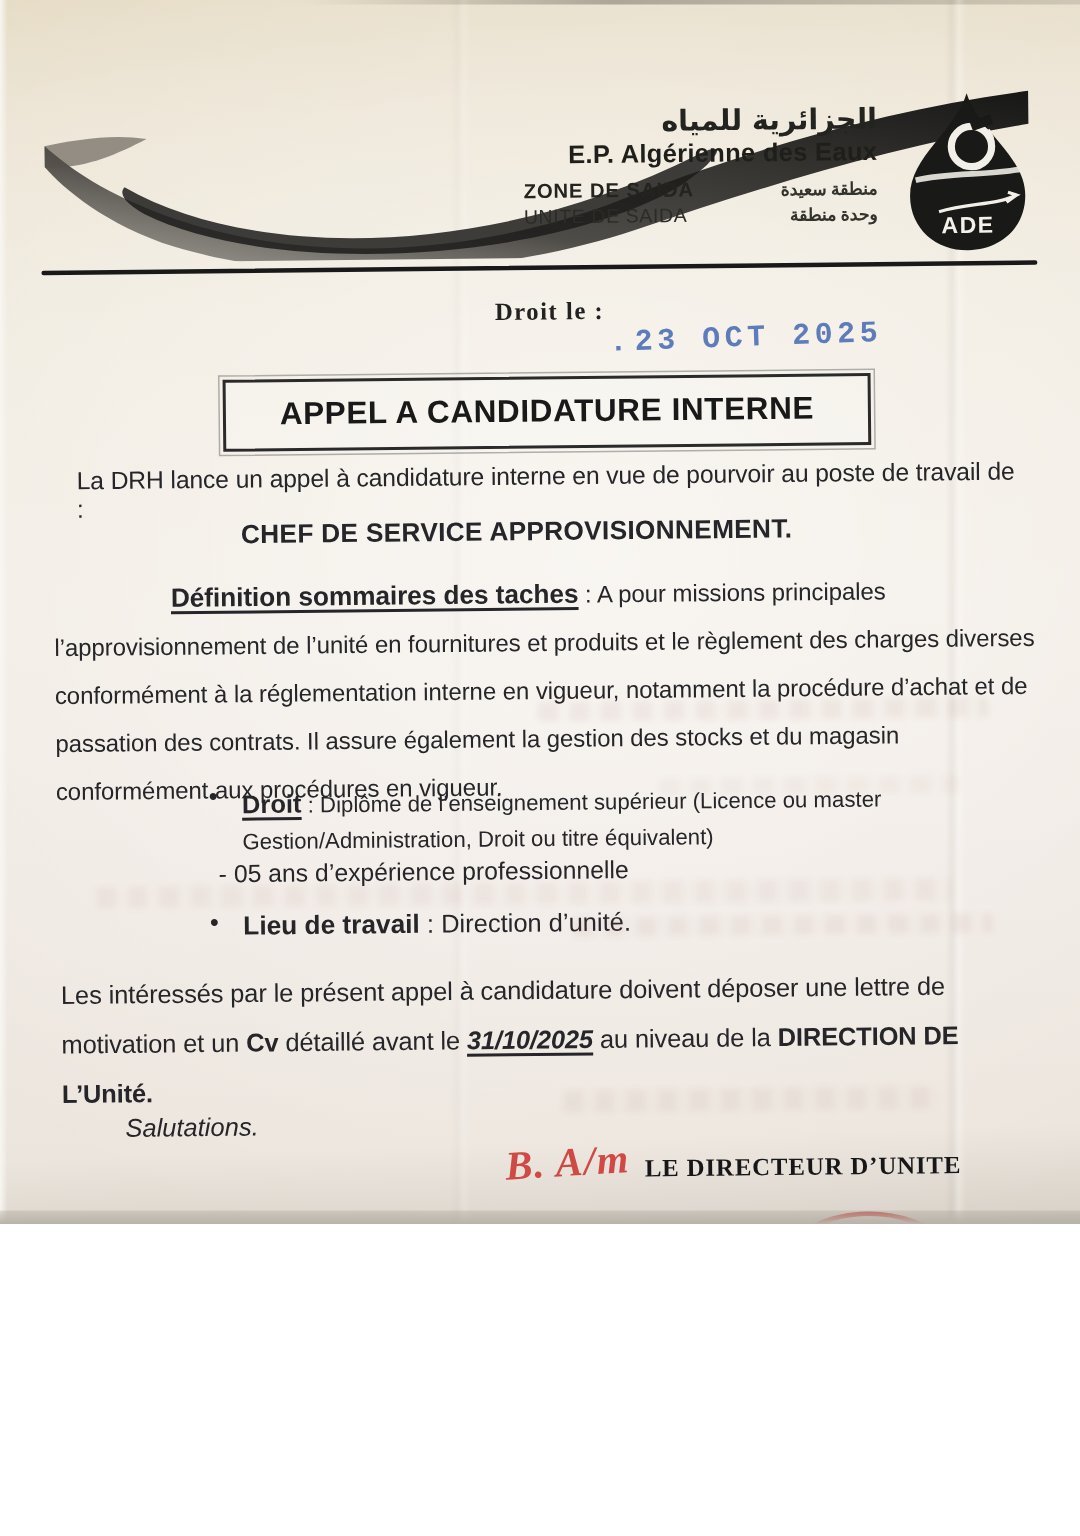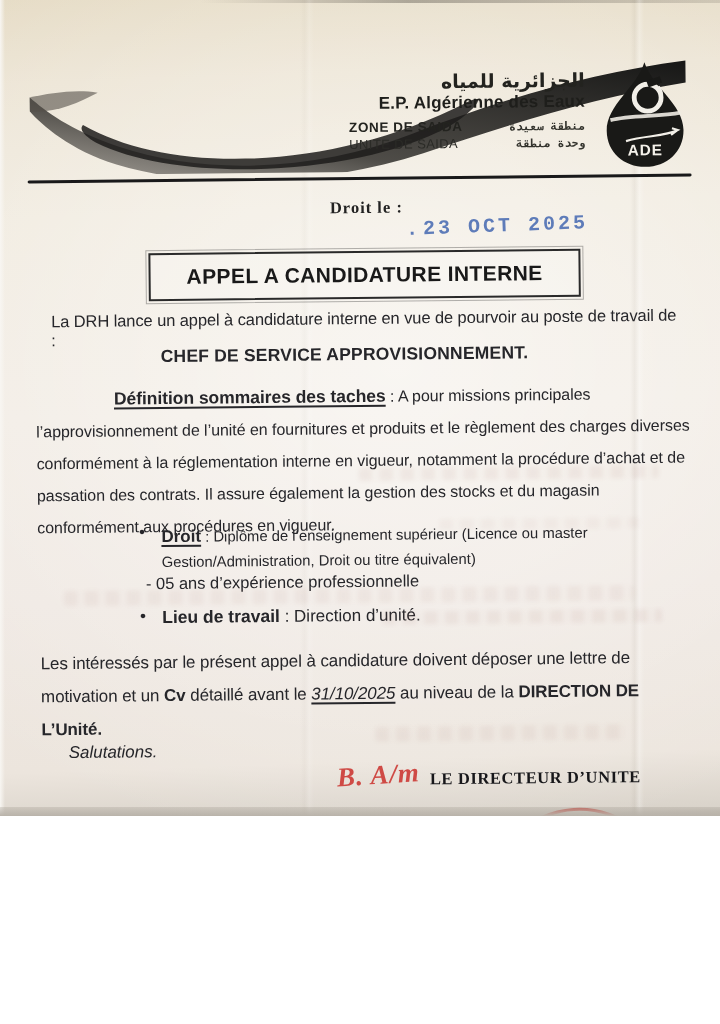--- a/index.html
+++ b/index.html
@@ -18,21 +18,21 @@
   
   .header{position:absolute;top:58px;left:28px;right:26px;height:122px;}
   .swoosh{position:absolute;left:0;top:2px;width:100%;height:112px;}
   .org-block{position:absolute;right:106px;top:14px;width:236px;}
   .org-ar{font-family:"DejaVu Sans",sans-serif;font-weight:bold;font-size:19px;text-align:right;color:#23231f;direction:rtl;line-height:1.1;}
   .org-fr{font-weight:bold;font-size:17px;color:#1e1e1b;text-align:right;margin-top:1px;letter-spacing:.2px;}
   .org-row{display:flex;justify-content:space-between;align-items:baseline;margin-top:6px;}
   .org-row + .org-row{margin-top:2px;}
   .zone-fr{font-weight:bold;font-size:13.5px;letter-spacing:.6px;color:#23231f;}
   .unit-fr{font-weight:normal;font-size:13px;letter-spacing:.4px;color:#2b2b27;}
-  .row-ar{font-family:Liberation Mono, monospace;font-size:11.5px;font-weight:bold;color:#33332d;direction:rtl;}
+  .row-ar{font-family:Liberation Serif, serif;font-size:11.5px;font-weight:bold;color:#33332d;direction:rtl;}
   .logo{position:absolute;right:-2px;top:2px;width:96px;height:116px;}
   .header-rule{position:absolute;left:2px;right:0px;top:119px;height:3px;background:#19191a;border-radius:2px;}
 
   
   .date-label{position:absolute;top:198px;left:332px;font-family:"Liberation Serif",serif;font-weight:bold;font-size:16.5px;letter-spacing:1px;color:#222;}
   .date-stamp{position:absolute;top:216px;left:408px;font-family:"Liberation Mono","DejaVu Sans Mono",monospace;font-weight:bold;font-size:20px;letter-spacing:3px;color:#4a6cb3;transform:rotate(-1.5deg);opacity:.88;}
   .date-stamp::before{content:".";margin-right:2px;}
 
   
   .title-box{position:absolute;top:251px;left:150px;width:428px;height:44px;border:2px solid #2a2a2a;outline:1px solid rgba(42,42,42,.35);outline-offset:2px;display:flex;align-items:center;justify-content:center;background:rgba(255,255,255,.18);}
@@ -48,22 +48,22 @@
   .bullet .dot{width:22px;font-size:16px;font-weight:bold;flex:0 0 22px;}
   .b-profil{top:521px;left:138px;right:40px;}
   .b-profil .txt{font-size:14.8px;line-height:1.62;}
   .lbl-u{font-weight:bold;font-size:17px;text-decoration:underline;text-underline-offset:3px;text-decoration-thickness:2px;}
   .experience{top:572px;left:144px;font-size:16.5px;}
   .b-lieu{top:605px;left:138px;right:40px;}
   .b-lieu .txt{font-size:17px;}
   .lbl-b{font-weight:bold;font-size:17.5px;}
   .p-closing{top:644px;left:38px;right:36px;font-size:17px;line-height:33px;letter-spacing:-.1px;}
   .bold{font-weight:bold;}
-  .deadline{font-weight:normal;font-style:italic;text-decoration:underline;text-underline-offset:3px;text-decoration-thickness:2px;}
-  .salutation{top:740px;left:65px;font-style:italic;font-size:17px;}
+  .deadline{font-weight:bold;font-style:italic;text-decoration:underline;text-underline-offset:3px;text-decoration-thickness:2px;}
+  .salutation{top:740px;left:80px;font-style:italic;font-size:17px;}
 
   
   .annotation{position:absolute;top:760px;left:333px;font-family:"Liberation Serif",serif;font-style:italic;font-weight:bold;font-size:27px;color:#cf4a45;transform:rotate(-3deg);letter-spacing:1px;}
   .director-title{position:absolute;top:770px;left:426px;font-family:"Liberation Serif",serif;font-weight:bold;font-size:16.5px;letter-spacing:.6px;color:#17171a;}
   .sig-svg{position:absolute;left:0;top:800px;width:720px;height:224px;}
 
   
   .ghost{position:absolute;filter:blur(2px);opacity:.4;background:repeating-linear-gradient(90deg,rgba(150,95,85,.20) 0 13px,rgba(150,95,85,.03) 13px 21px);border-radius:3px;}
   .g1{top:468px;left:358px;width:300px;height:13px;}
   .g2{top:520px;left:438px;width:200px;height:11px;opacity:.25;}

